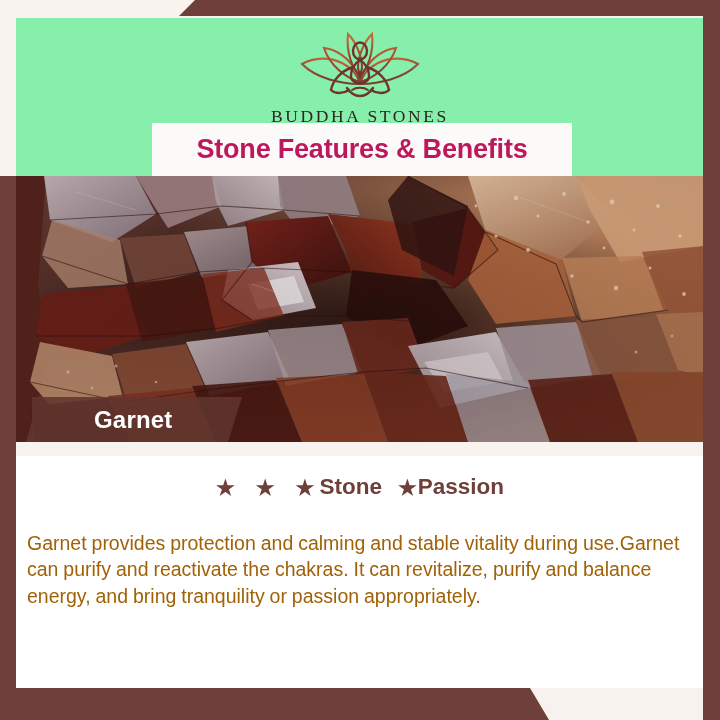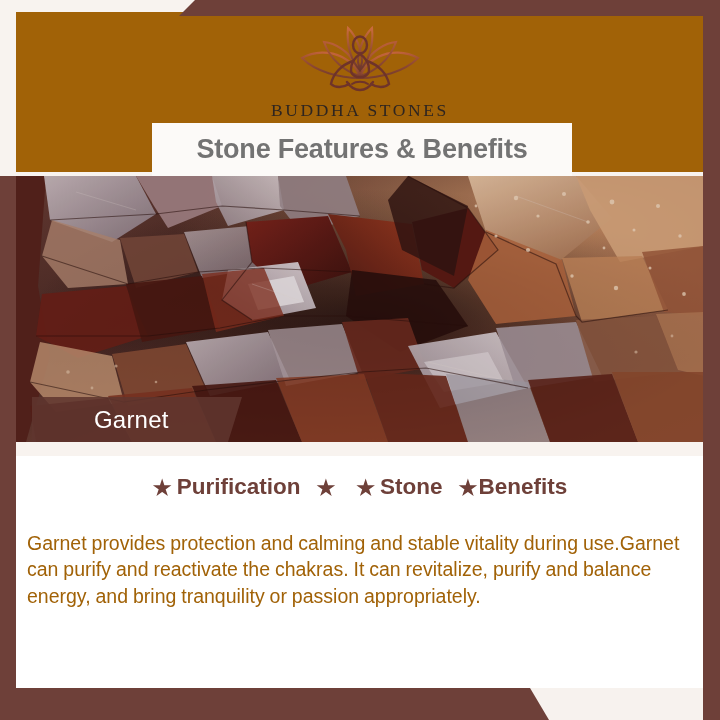--- a/index.html
+++ b/index.html
@@ -62,23 +62,23 @@
   .frame-left-photo-tint {
     position: absolute;
     left: 0; top: 176px;
     width: 16px; height: 266px;
     background: #7e4a3f;
   }
 
   
   .header {
     position: absolute;
-    left: 16px; top: 12px;
+    left: 16px; top: 18px;
     width: 688px; height: 160px;
-    background: #a16207;
+    background: #86efac;
   }
   .logo-wrap {
     position: absolute;
     left: 0; top: 6px;
     width: 688px;
     text-align: center;
   }
   .logo-mark {
     display: block;
     margin: 0 auto;
@@ -103,21 +103,21 @@
     background: #fcfaf8;
     display: flex;
     align-items: center;
     justify-content: center;
   }
   .title-text {
     font-family: "Liberation Sans", sans-serif;
     font-weight: 700;
     font-size: 27px;
     letter-spacing: -0.2px;
-    color: #737373;
+    color: #be185d;
     white-space: nowrap;
   }
 
   
   .photo {
     position: absolute;
     left: 16px; top: 176px;
     width: 688px; height: 266px;
     overflow: hidden;
     background: #5d3530;
@@ -132,21 +132,21 @@
     width: 210px;
     height: 45px;
     background: rgba(96, 54, 46, 0.86);
     clip-path: polygon(0 0, 210px 0, 196px 45px, 0 45px);
     display: flex;
     align-items: center;
   }
   .stone-name {
     padding-left: 62px;
     font-family: "Liberation Sans", sans-serif;
-    font-weight: 400;
+    font-weight: 700;
     font-size: 24px;
     color: #ffffff;
     letter-spacing: 0.2px;
     white-space: nowrap;
   }
 
   
   .content {
     position: absolute;
     left: 16px; top: 442px;
@@ -400,32 +400,31 @@
       <span class="stone-name">Garnet</span>
     </div>
   </div>
 
   <div class="content">
     <div class="content-fade"></div>
 
     <div class="benefits">
       <span class="benefit">
         <span class="star">★</span>
-        <span>Purification</span>
       </span>
       <span class="benefit">
         <span class="star">★</span>
       </span>
       <span class="benefit">
         <span class="star">★</span>
         <span>Stone</span>
       </span>
       <span class="benefit tight">
         <span class="star">★</span>
-        <span>Benefits</span>
+        <span>Passion</span>
       </span>
     </div>
 
     <p class="description">Garnet provides protection and calming and stable vitality during use.Garnet can purify and reactivate the chakras. It can revitalize, purify and balance energy, and bring tranquility or passion appropriately.</p>
   </div>
 
   <div class="frame-left-photo-tint"></div>
   <div class="frame-left"></div>
   <div class="frame-right"></div>
   <div class="frame-top"></div>

